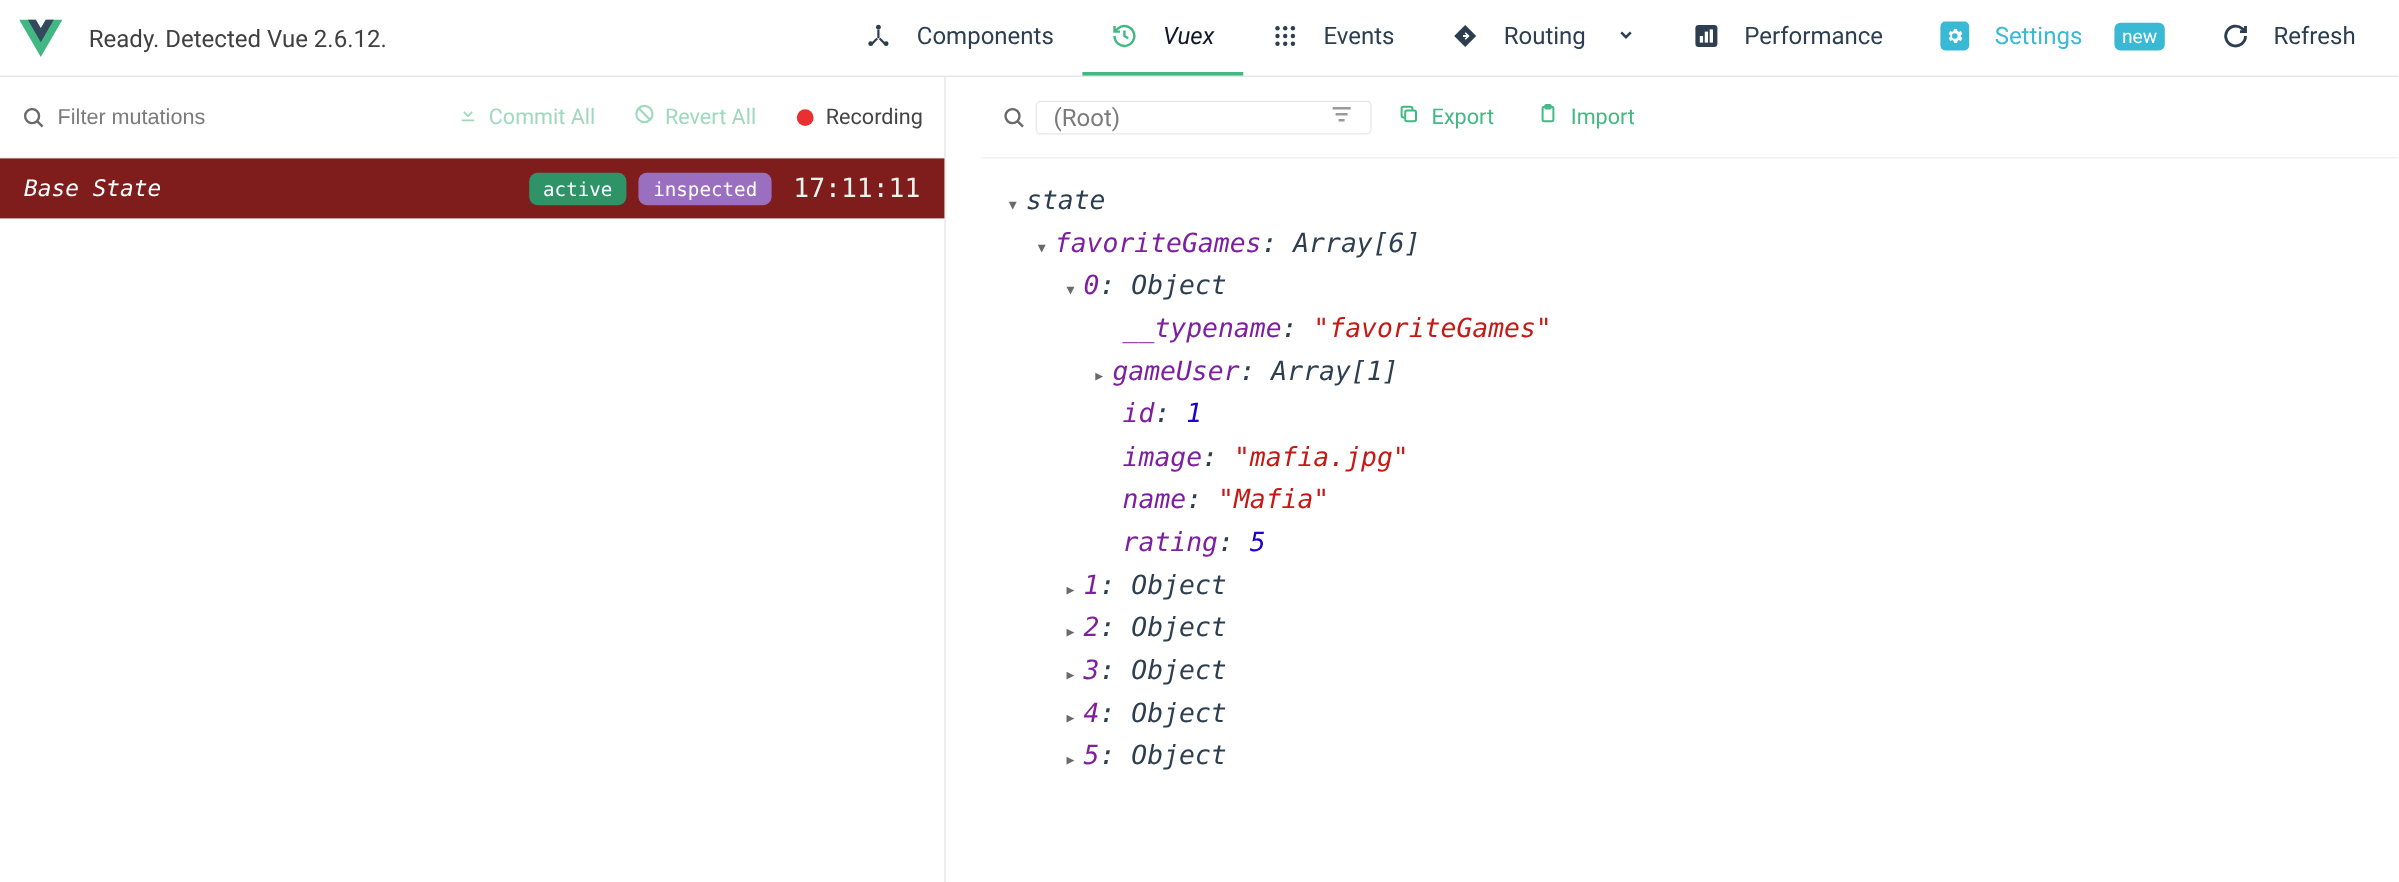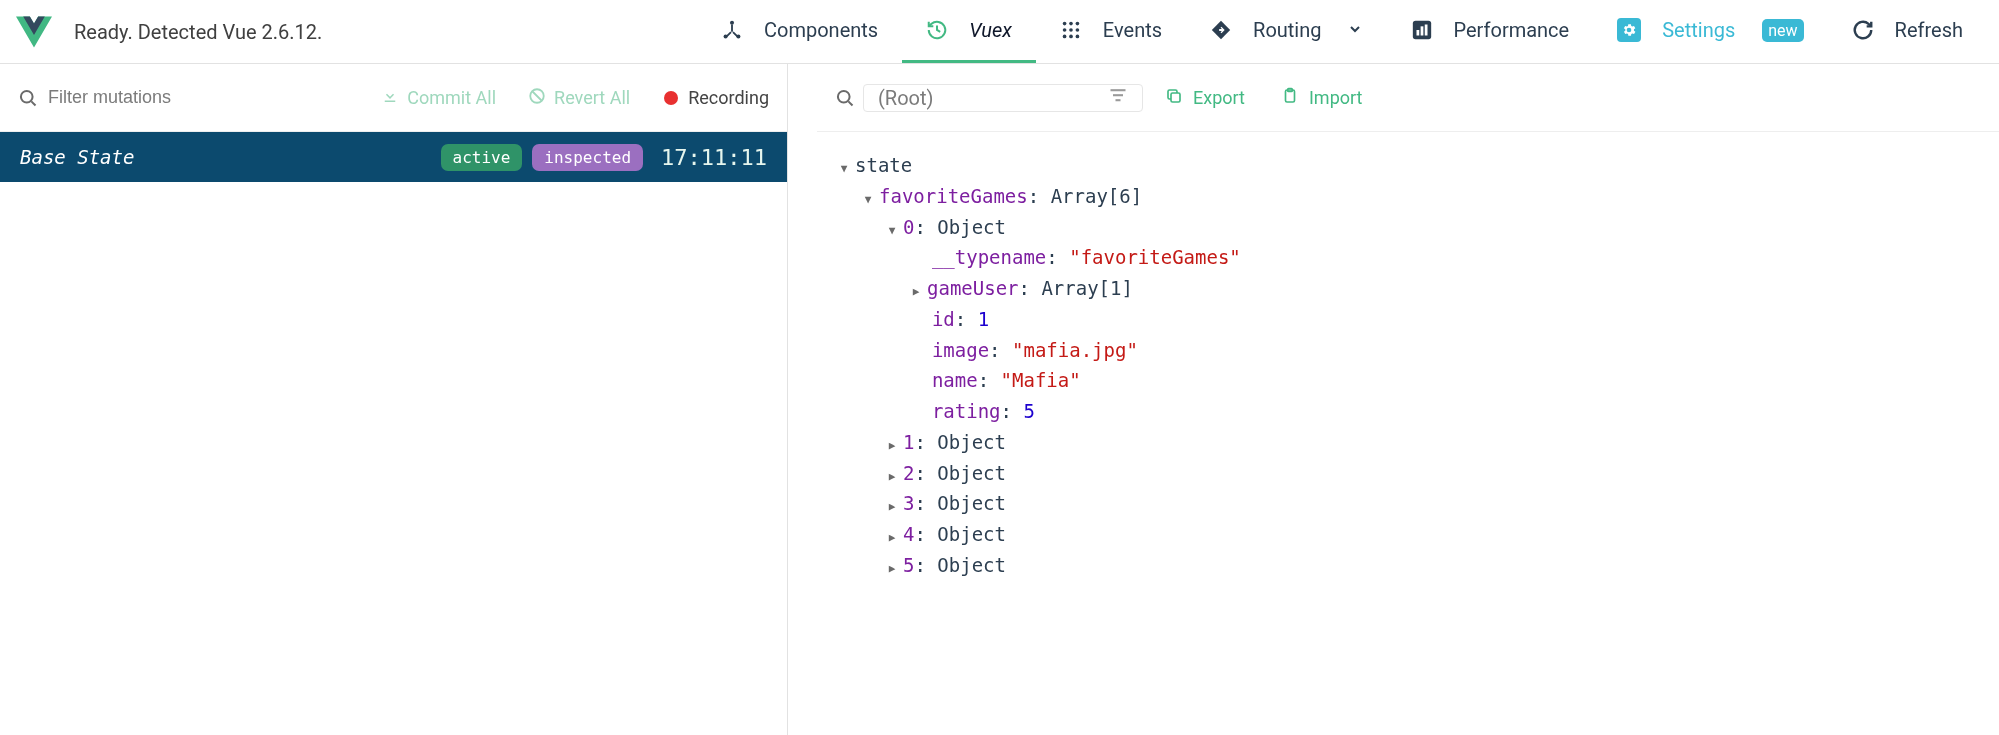--- a/index.html
+++ b/index.html
@@ -92,41 +92,42 @@
   }
   .io-btn {
     display:flex; align-items:center; gap:10px;
     color:#42b983; padding:0 14px; cursor:pointer;
   }
 
   
   .mutation-row {
     display: flex; align-items: center;
     height: 50px; padding: 0 20px;
-    background: #0c4a6e;
+    background: #7f1d1d;
     color: #fff;
     font-family: ui-monospace, Menlo, Consolas, monospace;
     font-size: 19px;
   }
   .mutation-row .title { flex: 1; font-style: italic; }
   .pill {
     font-family: ui-monospace, Menlo, Consolas, monospace;
     font-size: 16px; padding: 4px 12px; border-radius: 7px;
     margin-left: 10px;
   }
   .pill.active-pill { background: #2f9368; color: #fff; }
   .pill.inspected-pill { background: #9b6fc0; color: #fff; }
   .mutation-row .time { margin-left: 18px; color: #e6f6ee; font-size: 22px; }
 
   
   .state-tree {
     padding: 18px 20px;
     font-family: ui-monospace, Menlo, Consolas, monospace;
-    font-size: 19px; line-height: 1.62;
+    font-size: 22px; line-height: 1.62;
     white-space: nowrap;
+    font-style: italic;
   }
   .caret { display:inline-block; width:14px; text-align:center; color:#6a6a6a; margin-right:4px; }
   .caret.open::before { content:"▼"; font-size:11px; }
   .caret.closed::before { content:"▶"; font-size:11px; }
   .k-root { color: #2c3e50; }
   .k-prop { color: #7d1fa0; }
   .v-type { color: #2c3e50; }
   .v-str { color: #c41a16; }
   .v-num { color: #1c00cf; }
   .indent0 { padding-left: 0; }

